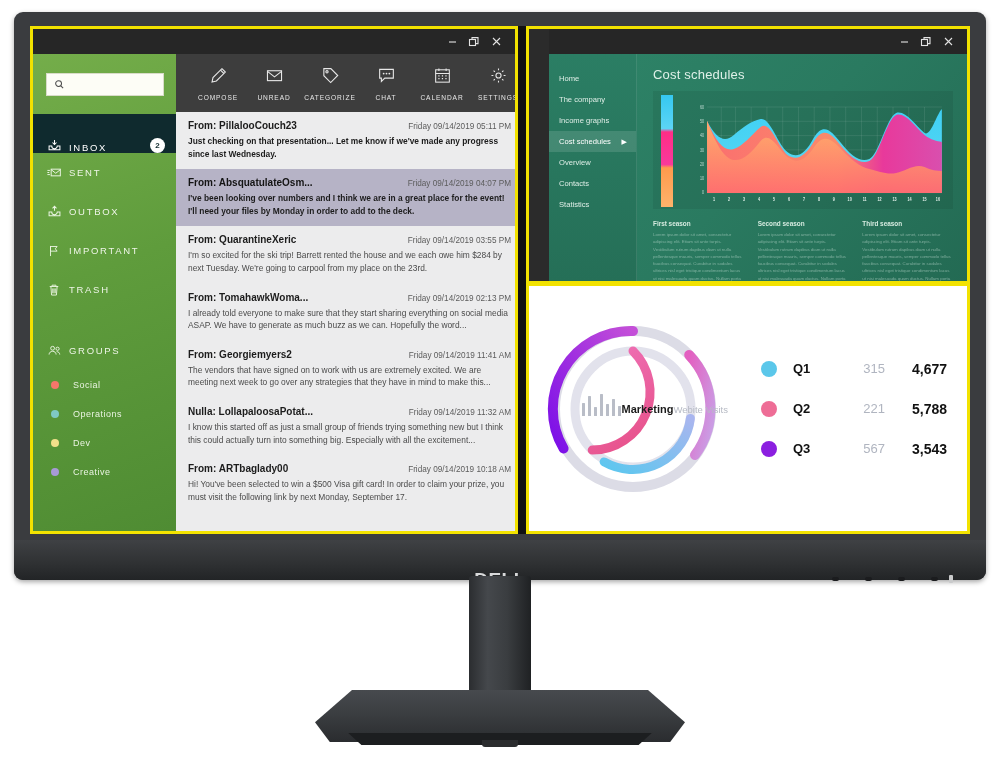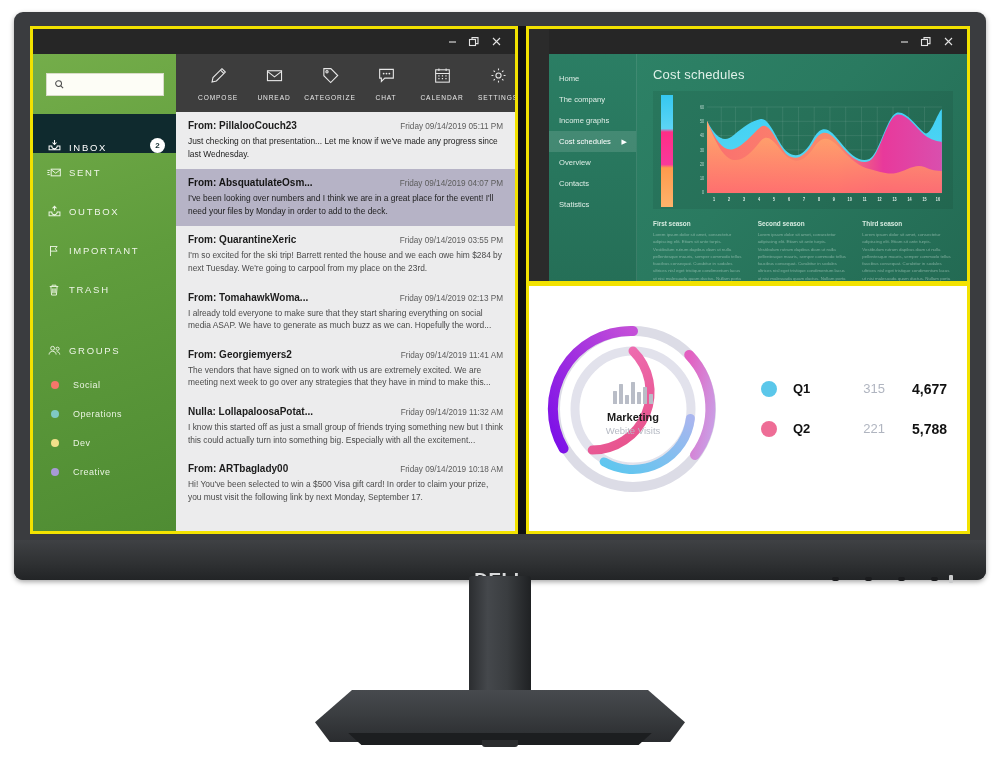--- a/index.html
+++ b/index.html
@@ -99,28 +99,28 @@
   .grp-dot { width:8px; height:8px; border-radius:50%; margin-right:14px; flex:0 0 8px; }
 
   .mail-main { flex:1; display:flex; flex-direction:column; min-width:0; }
   .toolbar { height:58px; background:#3d3d3d; display:flex; align-items:center;
     padding-left:14px; overflow:hidden; flex:0 0 auto; }
   .tool { width:56px; flex:0 0 56px; display:flex; flex-direction:column;
     align-items:center; gap:5px; color:#e8e8e8; }
   .tool-lbl { font-size:6.6px; letter-spacing:.9px; white-space:nowrap; }
 
   .maillist { flex:1; background:#ececed; overflow:hidden; }
-  .mailrow { padding:8px 12px 9px 12px; }
+  .mailrow { padding:8px 4px 9px 12px; }
   .mailrow.sel { background:#b6b3c6; }
   .mailrow.sel .mr-from, .mailrow.sel .mr-body { color:#141414; }
   .mr-top { display:flex; align-items:baseline; justify-content:space-between; }
   .mr-from { font-size:10px; font-weight:bold; color:#1c1c1c; }
   .mr-date { font-size:8.2px; color:#5c5c5c; }
   .mr-body { font-size:8.4px; line-height:1.5; color:#4a4a4a; margin-top:4px; }
-  .mailrow.unread .mr-body { font-weight:normal; color:#1c1c1c; }
+  .mailrow.unread .mr-body { font-weight:bold; color:#1c1c1c; }
 
   
   #win-dash { left:496px; top:0; width:444px; height:258px; display:flex; flex-direction:column;padding-left:20px; }
   .dash-body { flex:1; display:flex; background:#2a7a62; min-height:0;
     background:linear-gradient(135deg,#2e8468 0%, #2a7a60 50%, #236a53 100%); }
   .dash-nav { width:88px; flex:0 0 88px; padding-top:14px;
     background:linear-gradient(180deg,#2b7e64 0%,#256f57 100%);
     border-right:1px solid rgba(255,255,255,.1); }
   .dash-nav-item { height:21px; display:flex; align-items:center; padding-left:10px;
     color:#dfeee7; font-size:7.6px; }
@@ -143,21 +143,21 @@
   .season-h { color:#d6ebe0; font-size:6.4px; font-weight:bold; margin-bottom:4px; }
   .season-p { color:rgba(220,240,230,.45); font-size:4.4px; line-height:1.65; }
 
   
   #win-donut { left:496px; top:258px; width:444px; height:250px; background:#fff;
     border-top-width:2px; display:flex; align-items:center; }
   .donut-wrap { width:208px; flex:0 0 208px; display:flex; align-items:center;
     justify-content:center; }
   .donut-svg { position:relative; width:190px; height:190px; }
   .donut-center { position:absolute; left:0; top:0; width:190px; height:190px;
-    display:flex; flex-direction:column; align-items:center; justify-content:center; }
+    display:flex; align-items:center; justify-content:flex-end; }
   .dc-bars { display:flex; align-items:flex-end; gap:2.5px; height:22px; margin-bottom:7px; }
   .dc-bars i { display:block; width:3.5px; background:#b9bdc7; border-radius:.5px; }
   .dc-title { font-size:11px; font-weight:bold; color:#1b1b1b; }
   .dc-sub { font-size:9.5px; color:#b6bac4; margin-top:2px; }
 
   .legend { flex:1; padding-left:24px; }
   .leg-row { display:flex; align-items:center; height:40px; }
   .leg-dot { width:16px; height:16px; border-radius:50%; flex:0 0 16px; }
   .leg-q { width:46px; margin-left:16px; font-size:13px; font-weight:bold; color:#111; }
   .leg-a { width:46px; text-align:right; font-size:13px; color:#b0b5c0; }
@@ -642,17 +642,23 @@
           <span class="leg-q">Q1</span>
           <span class="leg-a">315</span>
           <span class="leg-b">4,677</span>
         </div>
         <div class="leg-row">
           <span class="leg-dot" style="background:#ee6d96"></span>
           <span class="leg-q">Q2</span>
           <span class="leg-a">221</span>
           <span class="leg-b">5,788</span>
         </div>
+        <div class="leg-row">
+          <span class="leg-dot" style="background:#8b1fe0"></span>
+          <span class="leg-q">Q3</span>
+          <span class="leg-a">567</span>
+          <span class="leg-b">3,543</span>
+        </div>
       </div>
     </div>
 
   </div>
 </div>
 
 </body></html>

